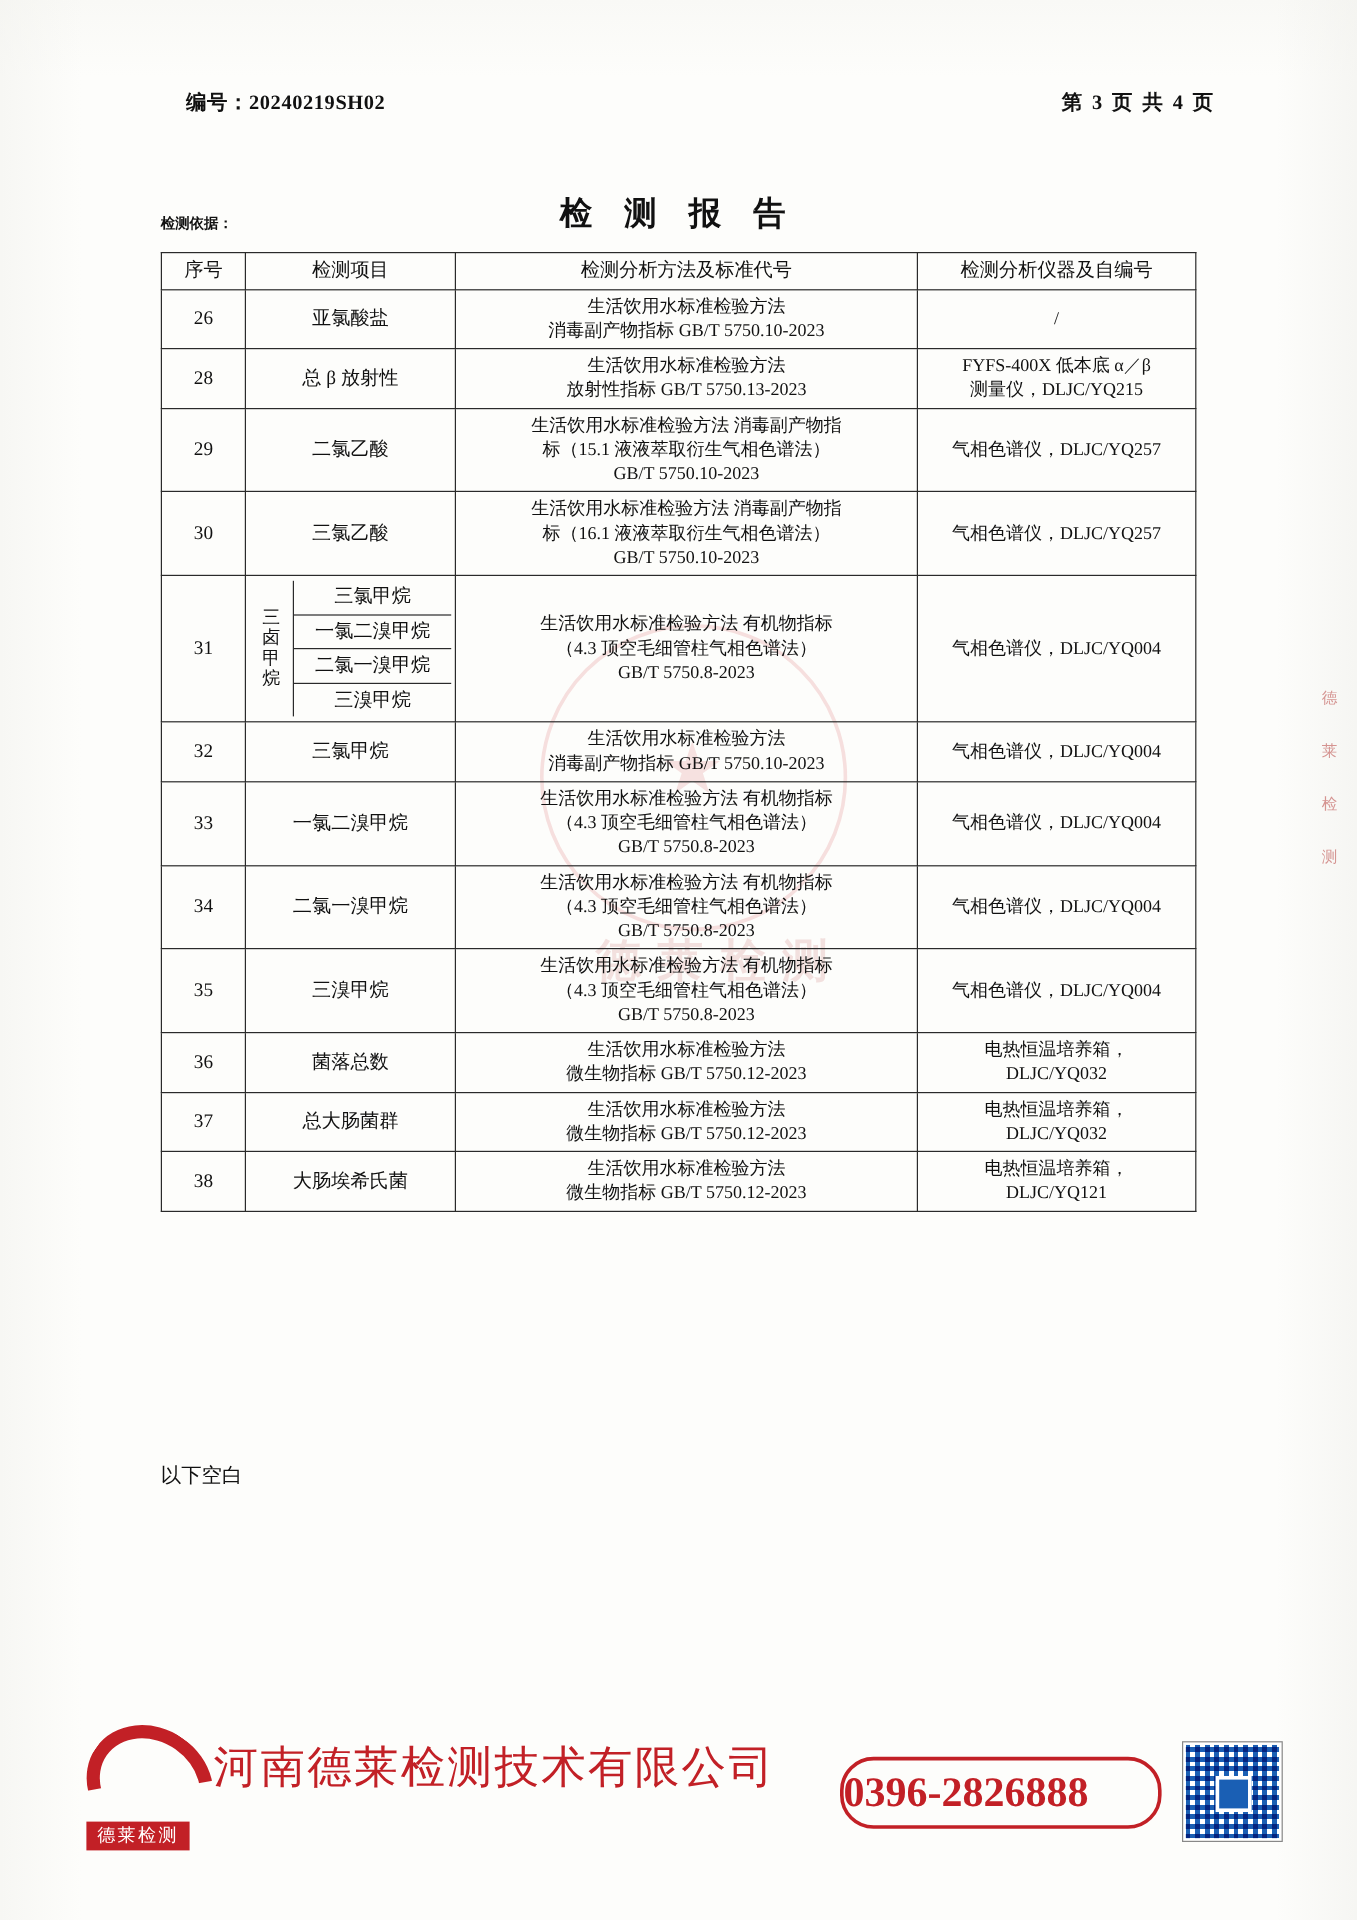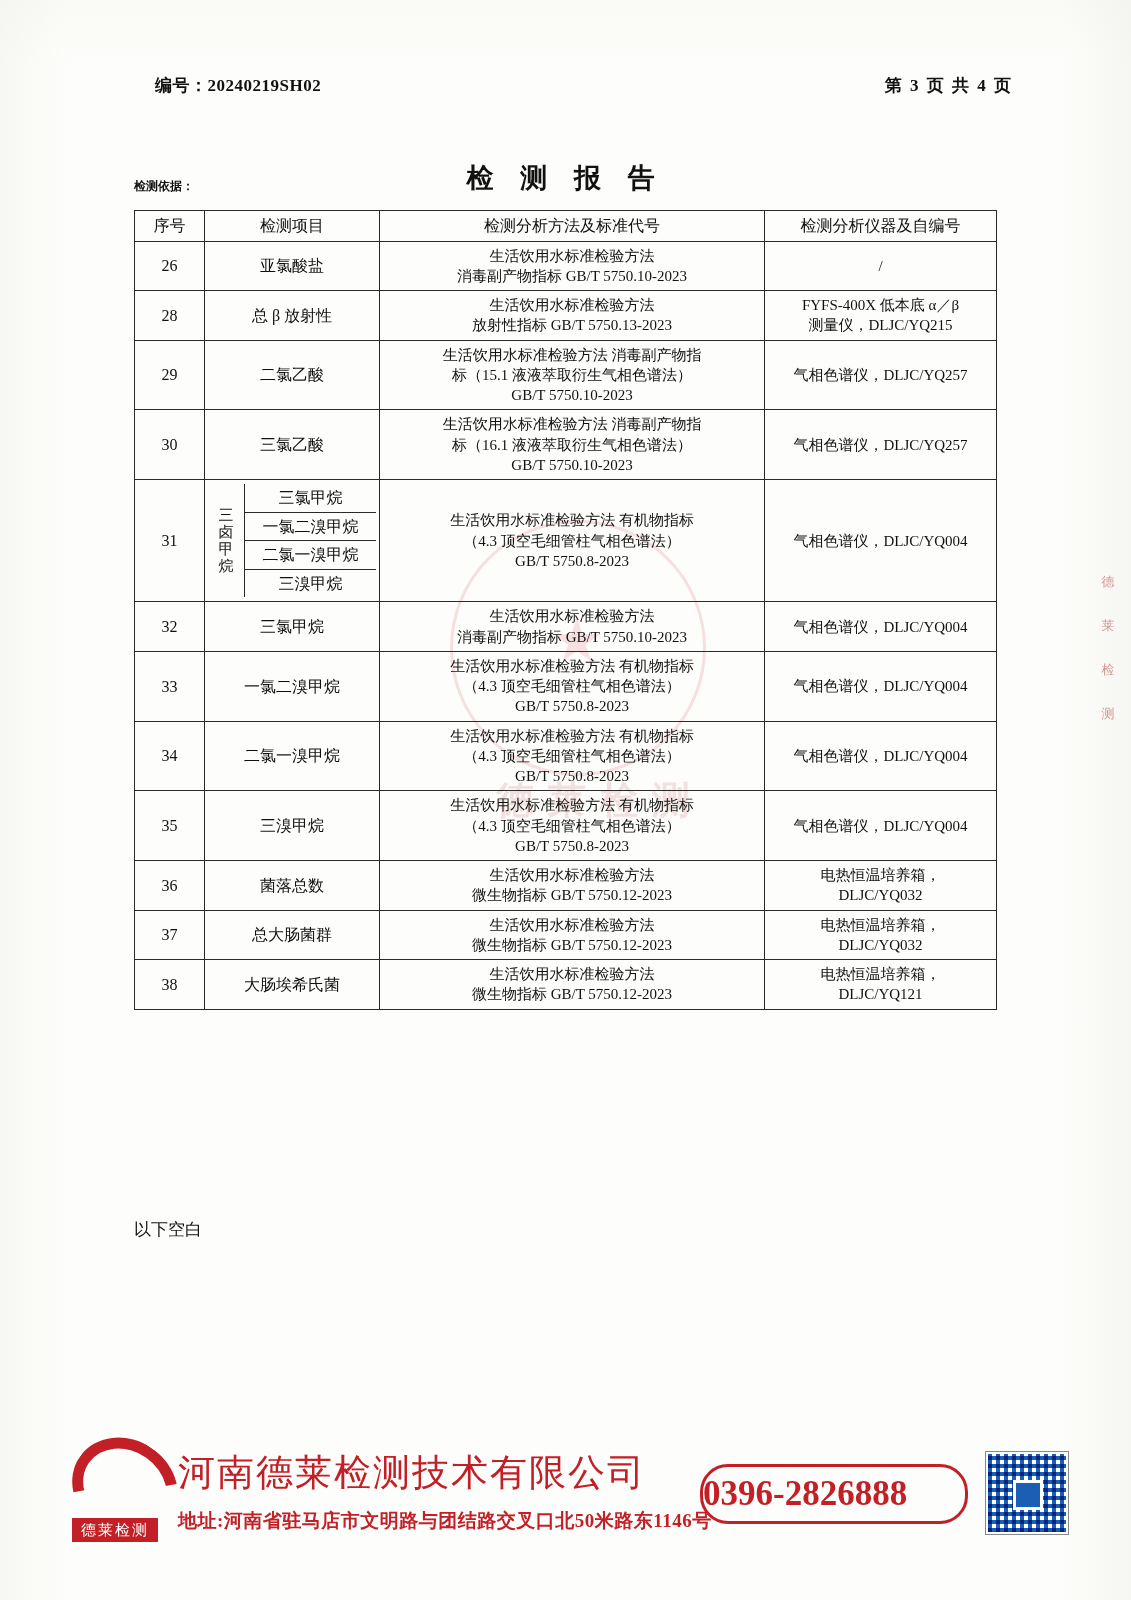--- a/index.html
+++ b/index.html
@@ -428,18 +428,17 @@
 
   <div class="below-blank" id="below-blank" style="top: 1218px;">以下空白</div>
 
   <div class="footer">
 
     <div class="logo">
       <div class="logo-swoosh"></div>
       <div class="logo-box">德莱检测</div>
     </div>
     <div class="company">河南德莱检测技术有限公司</div>
-    <div class="address">地址:河南省驻马店市文明路与团结路交叉口北50米路东1146号</div>
     <div class="phone-pill">0396-2826888</div>
     <div class="qr"></div>
     <div class="qr-center"></div>
   </div>
 </div>
 
 </body></html>

